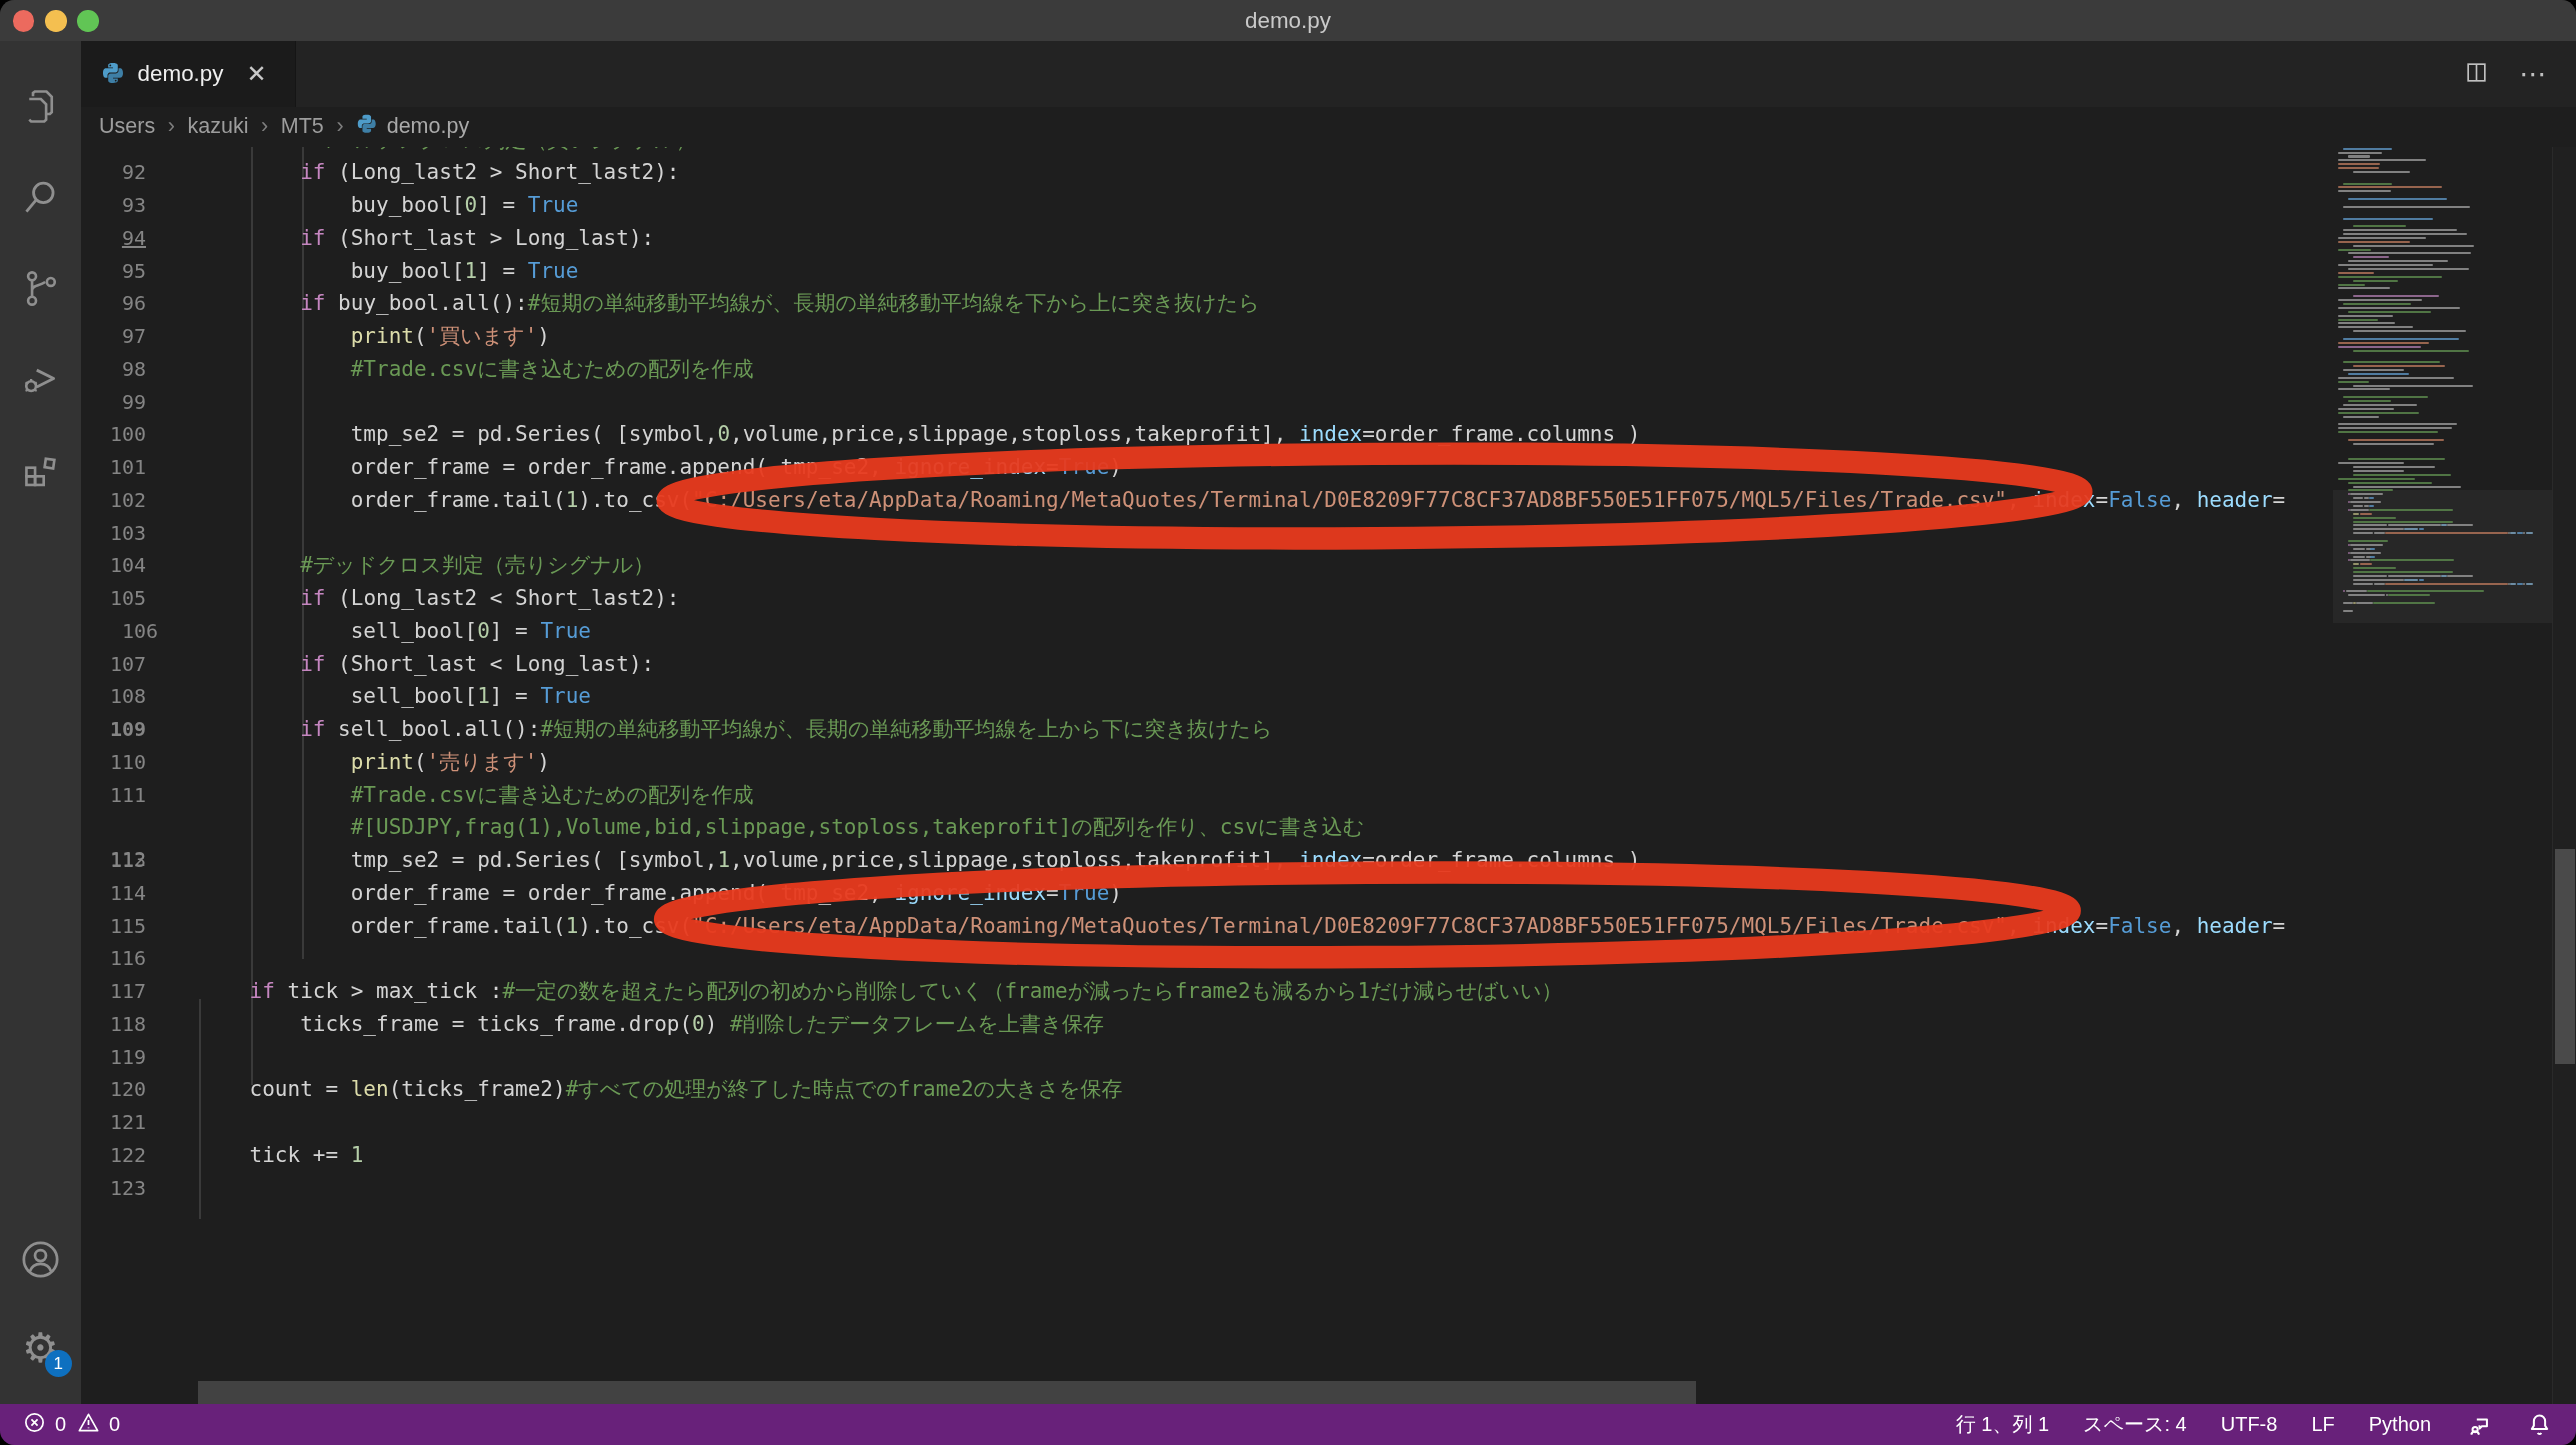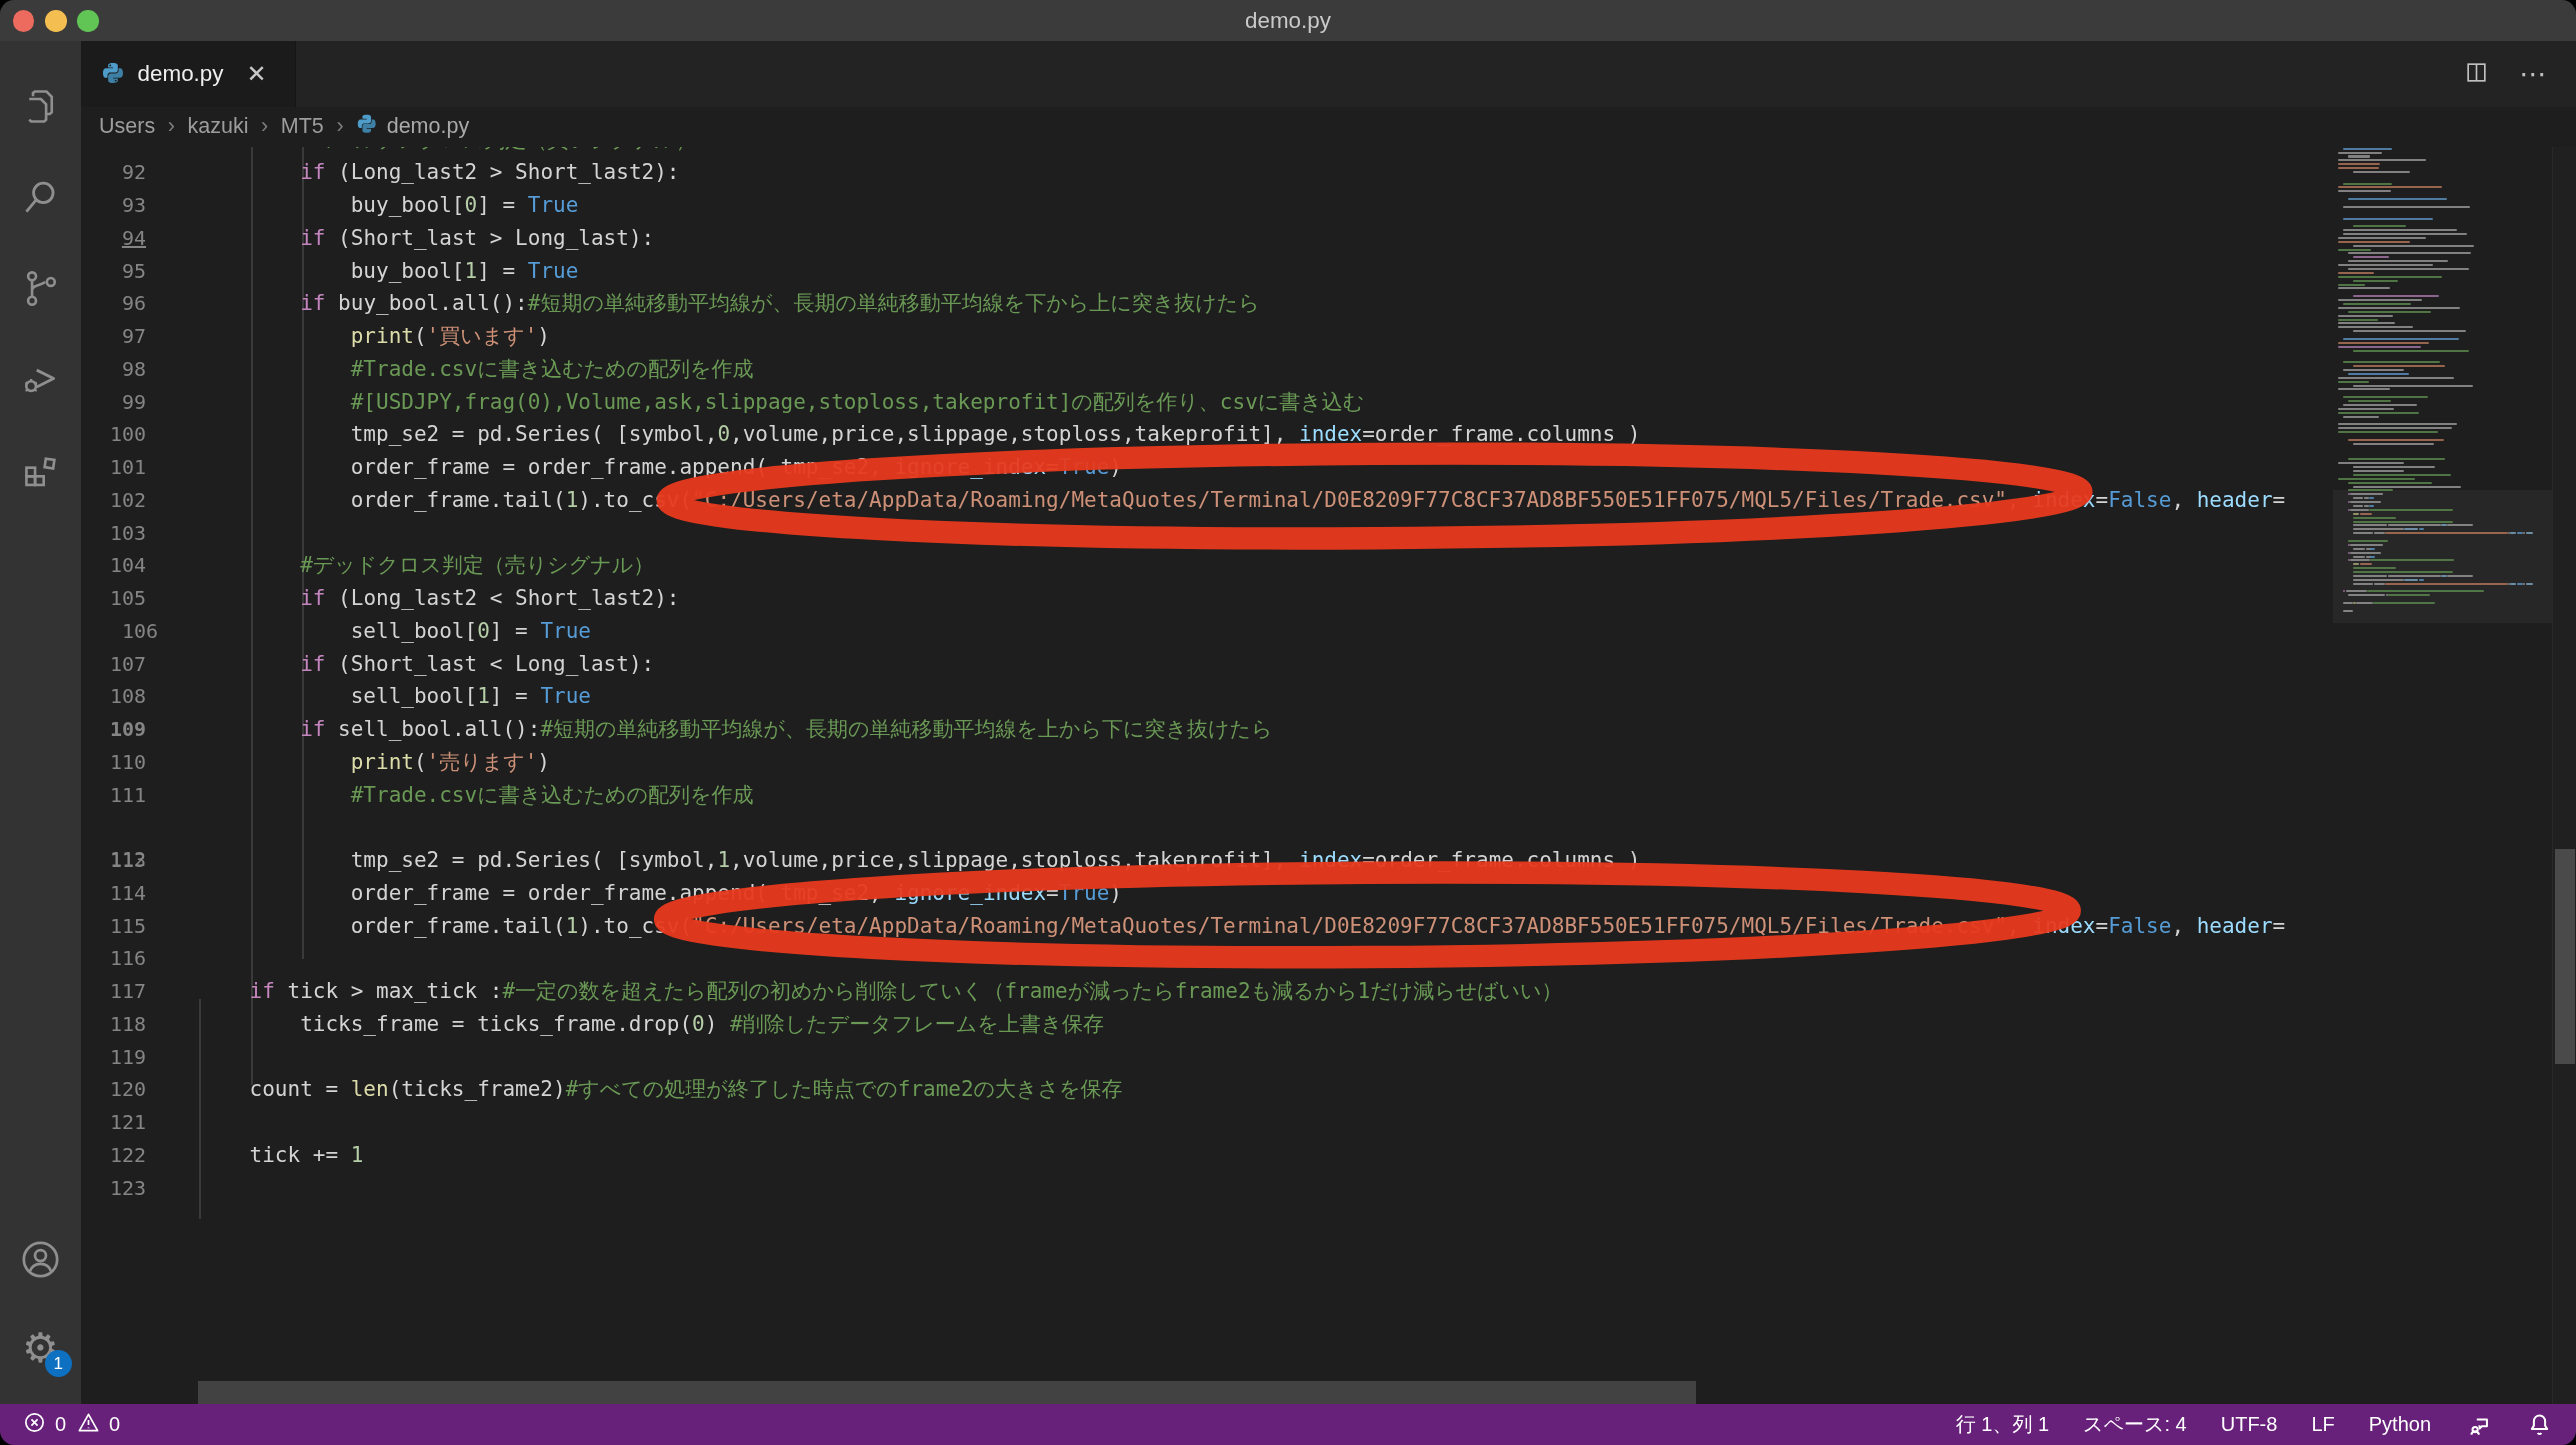--- a/index.html
+++ b/index.html
@@ -219,34 +219,34 @@
           </div>
         <div id="code">
             <div class="code-row" style="top: -23px;"><span class="tk-c">        #ゴールデンクロス判定（買いシグナル）</span></div>
             <div class="code-row" style="top: 9.4px;"><span class="tk-d">        </span><span class="tk-k">if</span><span class="tk-d"> (Long_last2 &gt; Short_last2):</span></div>
             <div class="code-row" style="top: 42px;"><span class="tk-d">            buy_bool[</span><span class="tk-n">0</span><span class="tk-d">] = </span><span class="tk-t">True</span></div>
             <div class="code-row" style="top: 75px;"><span class="tk-d">        </span><span class="tk-k">if</span><span class="tk-d"> (Short_last &gt; Long_last):</span></div>
             <div class="code-row" style="top: 108px;"><span class="tk-d">            buy_bool[</span><span class="tk-n">1</span><span class="tk-d">] = </span><span class="tk-t">True</span></div>
             <div class="code-row" style="top: 140px;"><span class="tk-d">        </span><span class="tk-k">if</span><span class="tk-d"> buy_bool.all():</span><span class="tk-c">#短期の単純移動平均線が、長期の単純移動平均線を下から上に突き抜けたら</span></div>
             <div class="code-row" style="top: 173px;"><span class="tk-d">            </span><span class="tk-b">print</span><span class="tk-d">(</span><span class="tk-s">'買います'</span><span class="tk-d">)</span></div>
             <div class="code-row" style="top: 206px;"><span class="tk-d">            </span><span class="tk-c">#Trade.csvに書き込むための配列を作成</span></div>
-            <div class="code-row" style="top: 239px;"><span class="tk-d">            </span><span class="tk-c">#[USDJPY,frag(0),Volume,ask,slippage,stoploss,takeprofit]の配列を作り、csvに書き込む</span></div>
+            <div class="code-row" style="top: 239px;"><span class="tk-d">            </span></div>
             <div class="code-row" style="top: 271px;"><span class="tk-d">            tmp_se2 = pd.Series( [symbol,</span><span class="tk-n">0</span><span class="tk-d">,volume,price,slippage,stoploss,takeprofit], </span><span class="tk-p">index</span><span class="tk-d">=order_frame.columns )</span></div>
             <div class="code-row" style="top: 304px;"><span class="tk-d">            order_frame = order_frame.append( tmp_se2, </span><span class="tk-p">ignore_index</span><span class="tk-d">=</span><span class="tk-t">True</span><span class="tk-d">)</span></div>
             <div class="code-row" style="top: 337px;"><span class="tk-d">            order_frame.tail(</span><span class="tk-n">1</span><span class="tk-d">).to_csv(</span><span class="tk-s">"C:/Users/eta/AppData/Roaming/MetaQuotes/Terminal/D0E8209F77C8CF37AD8BF550E51FF075/MQL5/Files/Trade.csv"</span><span class="tk-d">, </span><span class="tk-p">index</span><span class="tk-d">=</span><span class="tk-t">False</span><span class="tk-d">, </span><span class="tk-p">header</span><span class="tk-d">=</span></div>
             <div class="code-row" style="top: 370px;"></div>
             <div class="code-row" style="top: 402px;"><span class="tk-d">        </span><span class="tk-c">#デッドクロス判定（売りシグナル）</span></div>
             <div class="code-row" style="top: 435px;"><span class="tk-d">        </span><span class="tk-k">if</span><span class="tk-d"> (Long_last2 &lt; Short_last2):</span></div>
             <div class="code-row" style="top: 468px;"><span class="tk-d">            sell_bool[</span><span class="tk-n">0</span><span class="tk-d">] = </span><span class="tk-t">True</span></div>
             <div class="code-row" style="top: 501px;"><span class="tk-d">        </span><span class="tk-k">if</span><span class="tk-d"> (Short_last &lt; Long_last):</span></div>
             <div class="code-row" style="top: 533px;"><span class="tk-d">            sell_bool[</span><span class="tk-n">1</span><span class="tk-d">] = </span><span class="tk-t">True</span></div>
             <div class="code-row" style="top: 566px;"><span class="tk-d">        </span><span class="tk-k">if</span><span class="tk-d"> sell_bool.all():</span><span class="tk-c">#短期の単純移動平均線が、長期の単純移動平均線を上から下に突き抜けたら</span></div>
             <div class="code-row" style="top: 599px;"><span class="tk-d">            </span><span class="tk-b">print</span><span class="tk-d">(</span><span class="tk-s">'売ります'</span><span class="tk-d">)</span></div>
             <div class="code-row" style="top: 632px;"><span class="tk-d">            </span><span class="tk-c">#Trade.csvに書き込むための配列を作成</span></div>
-            <div class="code-row" style="top: 664px;"><span class="tk-d">            </span></div>
+            <div class="code-row" style="top: 664px;"><span class="tk-d">            </span><span class="tk-c">#[USDJPY,frag(1),Volume,bid,slippage,stoploss,takeprofit]の配列を作り、csvに書き込む</span></div>
             <div class="code-row" style="top: 697px;"><span class="tk-d">            tmp_se2 = pd.Series( [symbol,</span><span class="tk-n">1</span><span class="tk-d">,volume,price,slippage,stoploss,takeprofit], </span><span class="tk-p">index</span><span class="tk-d">=order_frame.columns )</span></div>
             <div class="code-row" style="top: 730px;"><span class="tk-d">            order_frame = order_frame.append( tmp_se2, </span><span class="tk-p">ignore_index</span><span class="tk-d">=</span><span class="tk-t">True</span><span class="tk-d">)</span></div>
             <div class="code-row" style="top: 763px;"><span class="tk-d">            order_frame.tail(</span><span class="tk-n">1</span><span class="tk-d">).to_csv(</span><span class="tk-s">"C:/Users/eta/AppData/Roaming/MetaQuotes/Terminal/D0E8209F77C8CF37AD8BF550E51FF075/MQL5/Files/Trade.csv"</span><span class="tk-d">, </span><span class="tk-p">index</span><span class="tk-d">=</span><span class="tk-t">False</span><span class="tk-d">, </span><span class="tk-p">header</span><span class="tk-d">=</span></div>
             <div class="code-row" style="top: 795px;"></div>
             <div class="code-row" style="top: 828px;"><span class="tk-d">    </span><span class="tk-k">if</span><span class="tk-d"> tick &gt; max_tick :</span><span class="tk-c">#一定の数を超えたら配列の初めから削除していく（frameが減ったらframe2も減るから1だけ減らせばいい）</span></div>
             <div class="code-row" style="top: 861px;"><span class="tk-d">        ticks_frame = ticks_frame.drop(</span><span class="tk-n">0</span><span class="tk-d">) </span><span class="tk-c">#削除したデータフレームを上書き保存</span></div>
             <div class="code-row" style="top: 894px;"></div>
             <div class="code-row" style="top: 926px;"><span class="tk-d">    count = </span><span class="tk-b">len</span><span class="tk-d">(ticks_frame2)</span><span class="tk-c">#すべての処理が終了した時点でのframe2の大きさを保存</span></div>
             <div class="code-row" style="top: 959px;"></div>
             <div class="code-row" style="top: 992px;"><span class="tk-d">    tick += </span><span class="tk-n">1</span></div>

